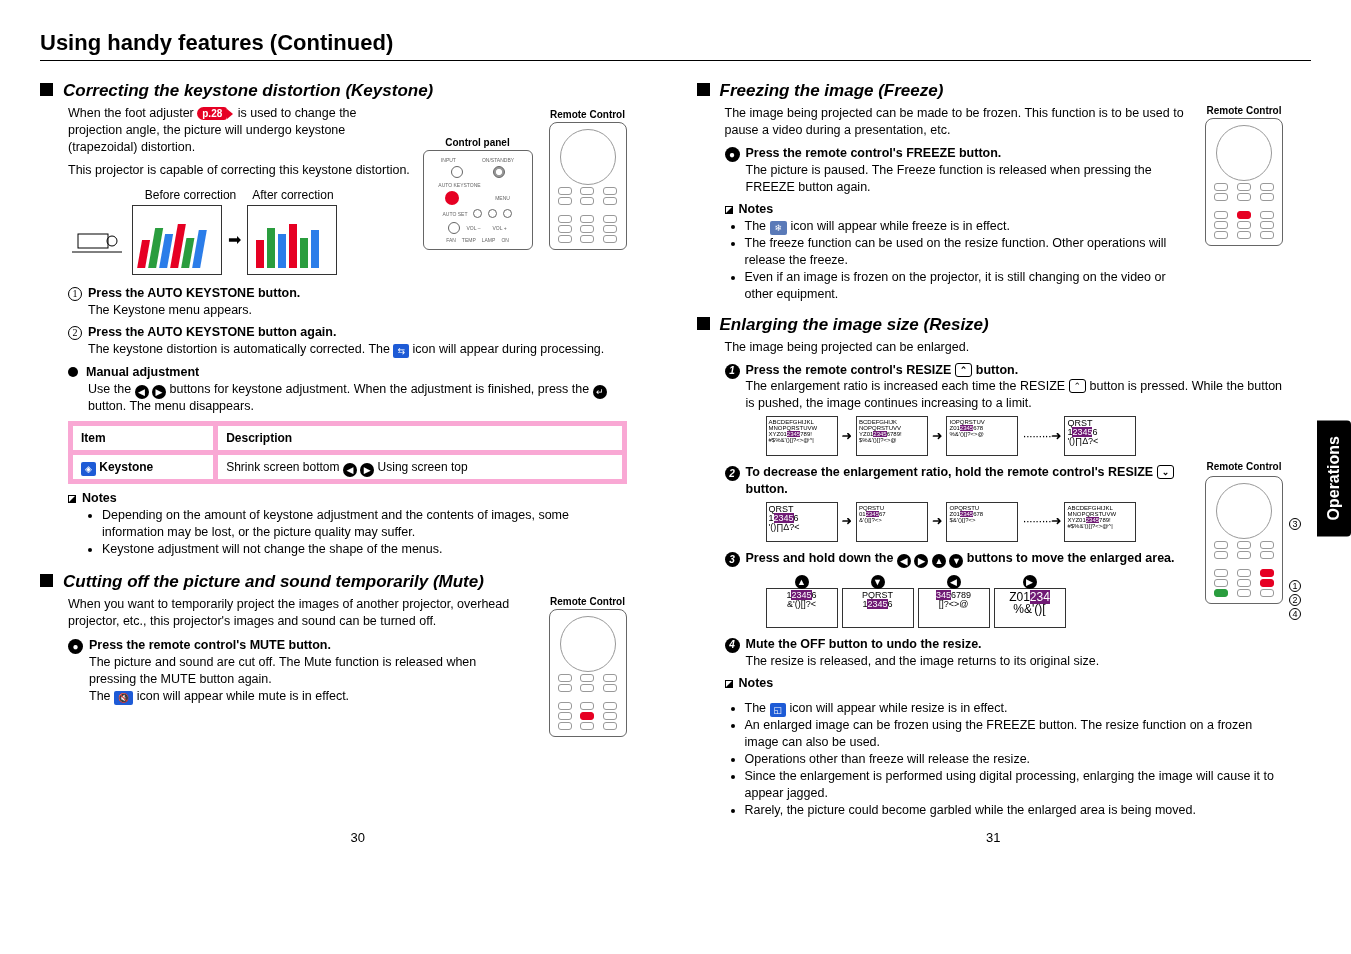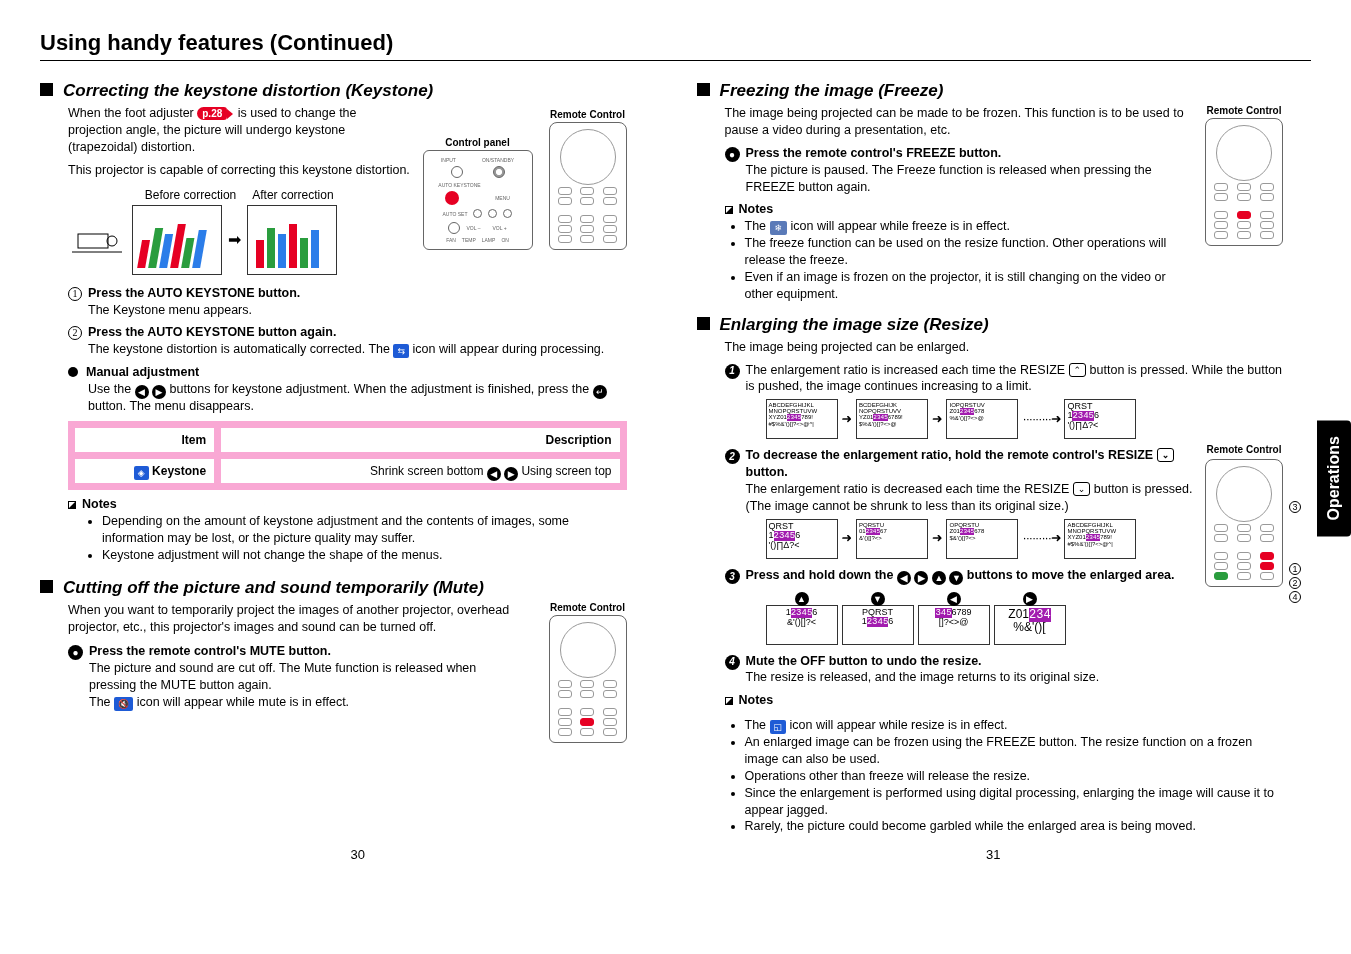--- a/index.html
+++ b/index.html
@@ -81,24 +81,24 @@
   .arrow-r{font-size:16px;}
   .circ-num{display:inline-block;width:14px;height:14px;border:1px solid #000;border-radius:50%;text-align:center;line-height:12px;font-size:10px;margin-right:6px;font-family:serif;}
   .circ-num-bw{display:inline-flex;width:15px;height:15px;background:#000;color:#fff;border-radius:50%;align-items:center;justify-content:center;font-size:10px;font-weight:bold;font-style:italic;margin-right:6px;position:relative;top:2px;flex-shrink:0;}
   .step-bold{font-weight:bold;font-size:12.5px;}
   .bullet-solid{display:inline-block;width:10px;height:10px;background:#000;border-radius:50%;margin-right:8px;position:relative;top:1px;}
   .dir-btn{display:inline-flex;width:14px;height:14px;background:#000;color:#fff;border-radius:50%;align-items:center;justify-content:center;font-size:9px;position:relative;top:2px;}
   .ret-btn{display:inline-flex;width:14px;height:14px;background:#000;color:#fff;border-radius:50%;align-items:center;justify-content:center;font-size:9px;position:relative;top:2px;}
   .icon-blue{display:inline-block;background:#1e5bd6;color:#fff;padding:1px 4px;font-size:9px;border-radius:2px;position:relative;top:1px;}
   .icon-bluegrey{display:inline-block;background:#5a7ab8;color:#fff;padding:1px 5px;font-size:9px;border-radius:2px;position:relative;top:1px;}
   table.desc{border-collapse:collapse;width:100%;margin:6px 0;font-size:12px;}
-  table.desc th, table.desc td{border:7px solid #f9a8d4;padding:4px 8px;text-align:right;}
+  table.desc th, table.desc td{border:5px solid #f9a8d4;padding:4px 8px;text-align:left;}
   .box-btn{display:inline-block;border:1px solid #000;border-radius:3px;padding:0 4px;font-size:9px;line-height:12px;position:relative;top:-1px;}
   .tinyshot{width:72px;height:40px;border:1px solid #333;display:inline-block;font-size:6px;overflow:hidden;padding:2px;line-height:1;vertical-align:middle;}
-  .tinyshot .red{background:#a21caf;color:#fff;font-family:Liberation Mono, monospace;}
+  .tinyshot .red{background:#701a75;color:#fff;}
   .tinyshotrow{display:flex;gap:4px;align-items:center;margin:4px 0 4px 20px;}
   .dots{letter-spacing:-1px;}
   .ops-tab{
     position:absolute; right:0; top:420px;
     background:#000; color:#fff; font-weight:bold;
     writing-mode:vertical-rl; transform: rotate(180deg);
     padding:16px 8px; font-size:16px; border-radius: 4px 0 0 4px;
   }
   .pagefoot{display:flex;justify-content:space-around;margin-top:12px;font-size:13px;}
   .callout{position:absolute;font-size:9px;border:1px solid #000;border-radius:50%;width:12px;height:12px;text-align:center;line-height:10px;}
@@ -392,38 +392,38 @@
     <div class="section-head" style="margin-top:12px;">
       <span class="sq"></span>
       <span class="section-title">Enlarging the image size (Resize)</span>
     </div>
     <div class="body">
       <p>The image being projected can be enlarged.</p>
 
       <div style="margin-top:6px;display:flex;">
         <span class="circ-num-bw">1</span>
         <div>
+          <div class="step-bold"><span>Press the remote control's RESIZE </span><span class="box-btn">⌃</span><span> button.</span></div>
           <div><span>The enlargement ratio is increased each time the RESIZE </span><span class="box-btn">⌃</span><span> button is pressed. While the button is pushed, the image continues increasing to a limit.</span></div>
           <div class="tinyshotrow">
             <span class="tinyshot">ABCDEFGHIJKL<br>MNOPQRSTUVW<br>XYZ01<span class="red">2345</span>789!<br>#$%&amp;'()[]?&lt;&gt;@^|</span>➜
             <span class="tinyshot">BCDEFGHIJK<br>NOPQRSTUVV<br>YZ01<span class="red">2345</span>6789!<br>$%&amp;'()[]?&lt;&gt;@</span>➜
             <span class="tinyshot">IOPQRSTUV<br>Z01<span class="red">2345</span>678<br>%&amp;'()[]?&lt;&gt;@</span>
             <span class="dots">·········➜</span>
             <span class="tinyshot" style="font-size:9px;">QRST<br>1<span class="red">2345</span>6<br>'()∏∆?&lt;</span>
           </div>
         </div>
       </div>
 
       <div style="display:flex;gap:12px;">
         <div style="flex:1;">
           <div style="margin-top:4px;display:flex;">
             <span class="circ-num-bw">2</span>
             <div>
               <div class="step-bold"><span>To decrease the enlargement ratio, hold the remote control's RESIZE </span><span class="box-btn">⌄</span><span> button.</span></div>
-              <div><span>The enlargement ratio is decreased each time the RESIZE </span><span class="box-btn">⌄</span><span> button is pressed. (The image cannot be shrunk to less than its original size.)</span></div>
               <div class="tinyshotrow">
                 <span class="tinyshot" style="font-size:9px;">QRST<br>1<span class="red">2345</span>6<br>'()∏∆?&lt;</span>➜
                 <span class="tinyshot">PQRSTU<br>01<span class="red">2345</span>67<br>&amp;'()[]?&lt;&gt;</span>➜
                 <span class="tinyshot">OPQRSTU<br>Z01<span class="red">2345</span>678<br>$&amp;'()[]?&lt;&gt;</span>
                 <span class="dots">·········➜</span>
                 <span class="tinyshot">ABCDEFGHIJKL<br>MNOPQRSTUVW<br>XYZ01<span class="red">2345</span>789!<br>#$%&amp;'()[]?&lt;&gt;@^|</span>
               </div>
             </div>
           </div>
 

